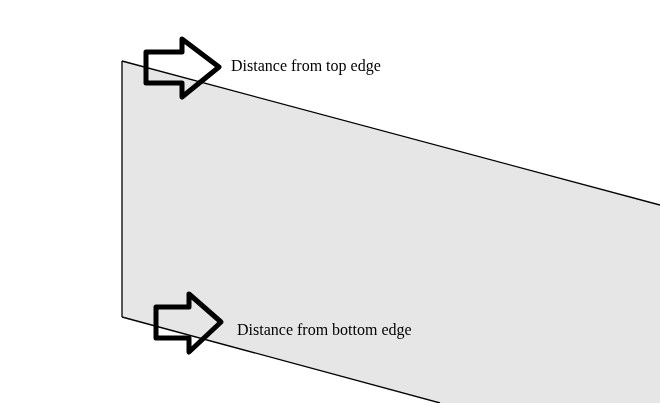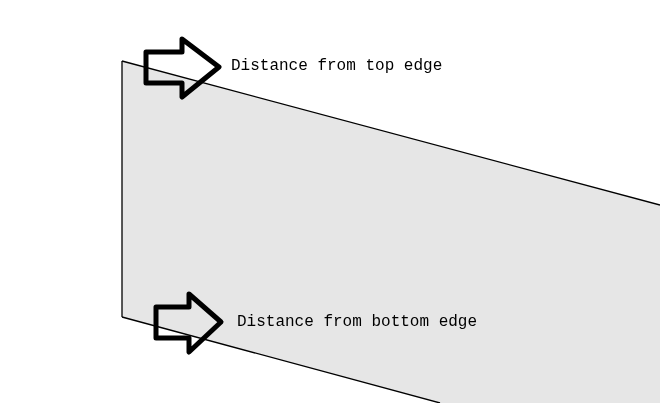--- a/index.html
+++ b/index.html
@@ -1,30 +1,30 @@
 <!DOCTYPE html>
 <html><head>
 <meta charset="utf-8">
 <style>
   html,body{margin:0;padding:0;background:#ffffff;}
   body{width:660px;height:403px;overflow:hidden;position:relative;font-family:"Liberation Sans","DejaVu Sans",sans-serif;}
   svg{position:absolute;left:0;top:0;}
-  .label{position:absolute;font-size:18px;color:#000;white-space:nowrap;font-family:Liberation Mono, monospace;font-size:16px;}
+  .label{position:absolute;font-size:18px;color:#000;white-space:nowrap;font-family:Liberation Serif, serif;font-size:16px;}
 </style>
 </head>
 <body>
 
 <svg width="660" height="403" viewBox="0 0 660 403">
   <polygon points="122,61 660,205 660,403 440,403 122,317" fill="#e6e6e6" stroke="none"></polygon>
   <polyline points="122,61 660,205" stroke="#000" stroke-width="1.3" fill="none"></polyline>
   <polyline points="122,61 122,317" stroke="#000" stroke-width="1.3" fill="none"></polyline>
   <polyline points="122,317 440,403" stroke="#000" stroke-width="1.3" fill="none"></polyline>
 
   <g>
     <polygon points="146,52 182,52 182,39 219,67 182,97 182,83 146,83" fill="none" stroke="#000" stroke-width="5" stroke-linejoin="round"></polygon>
   </g>
   <g>
     <polygon points="156,307 189,307 189,294 221,322 189,352 189,338 156,338" fill="none" stroke="#000" stroke-width="5" stroke-linejoin="round"></polygon>
   </g>
 </svg>
 
 <div class="label" style="left:231px;top:57px;">Distance from top edge</div>
-<div class="label" style="left:237px;top:313px;">Distance from bottom edge</div>
+<div class="label" style="left:237px;top:321px;">Distance from bottom edge</div>
 
 </body></html>

